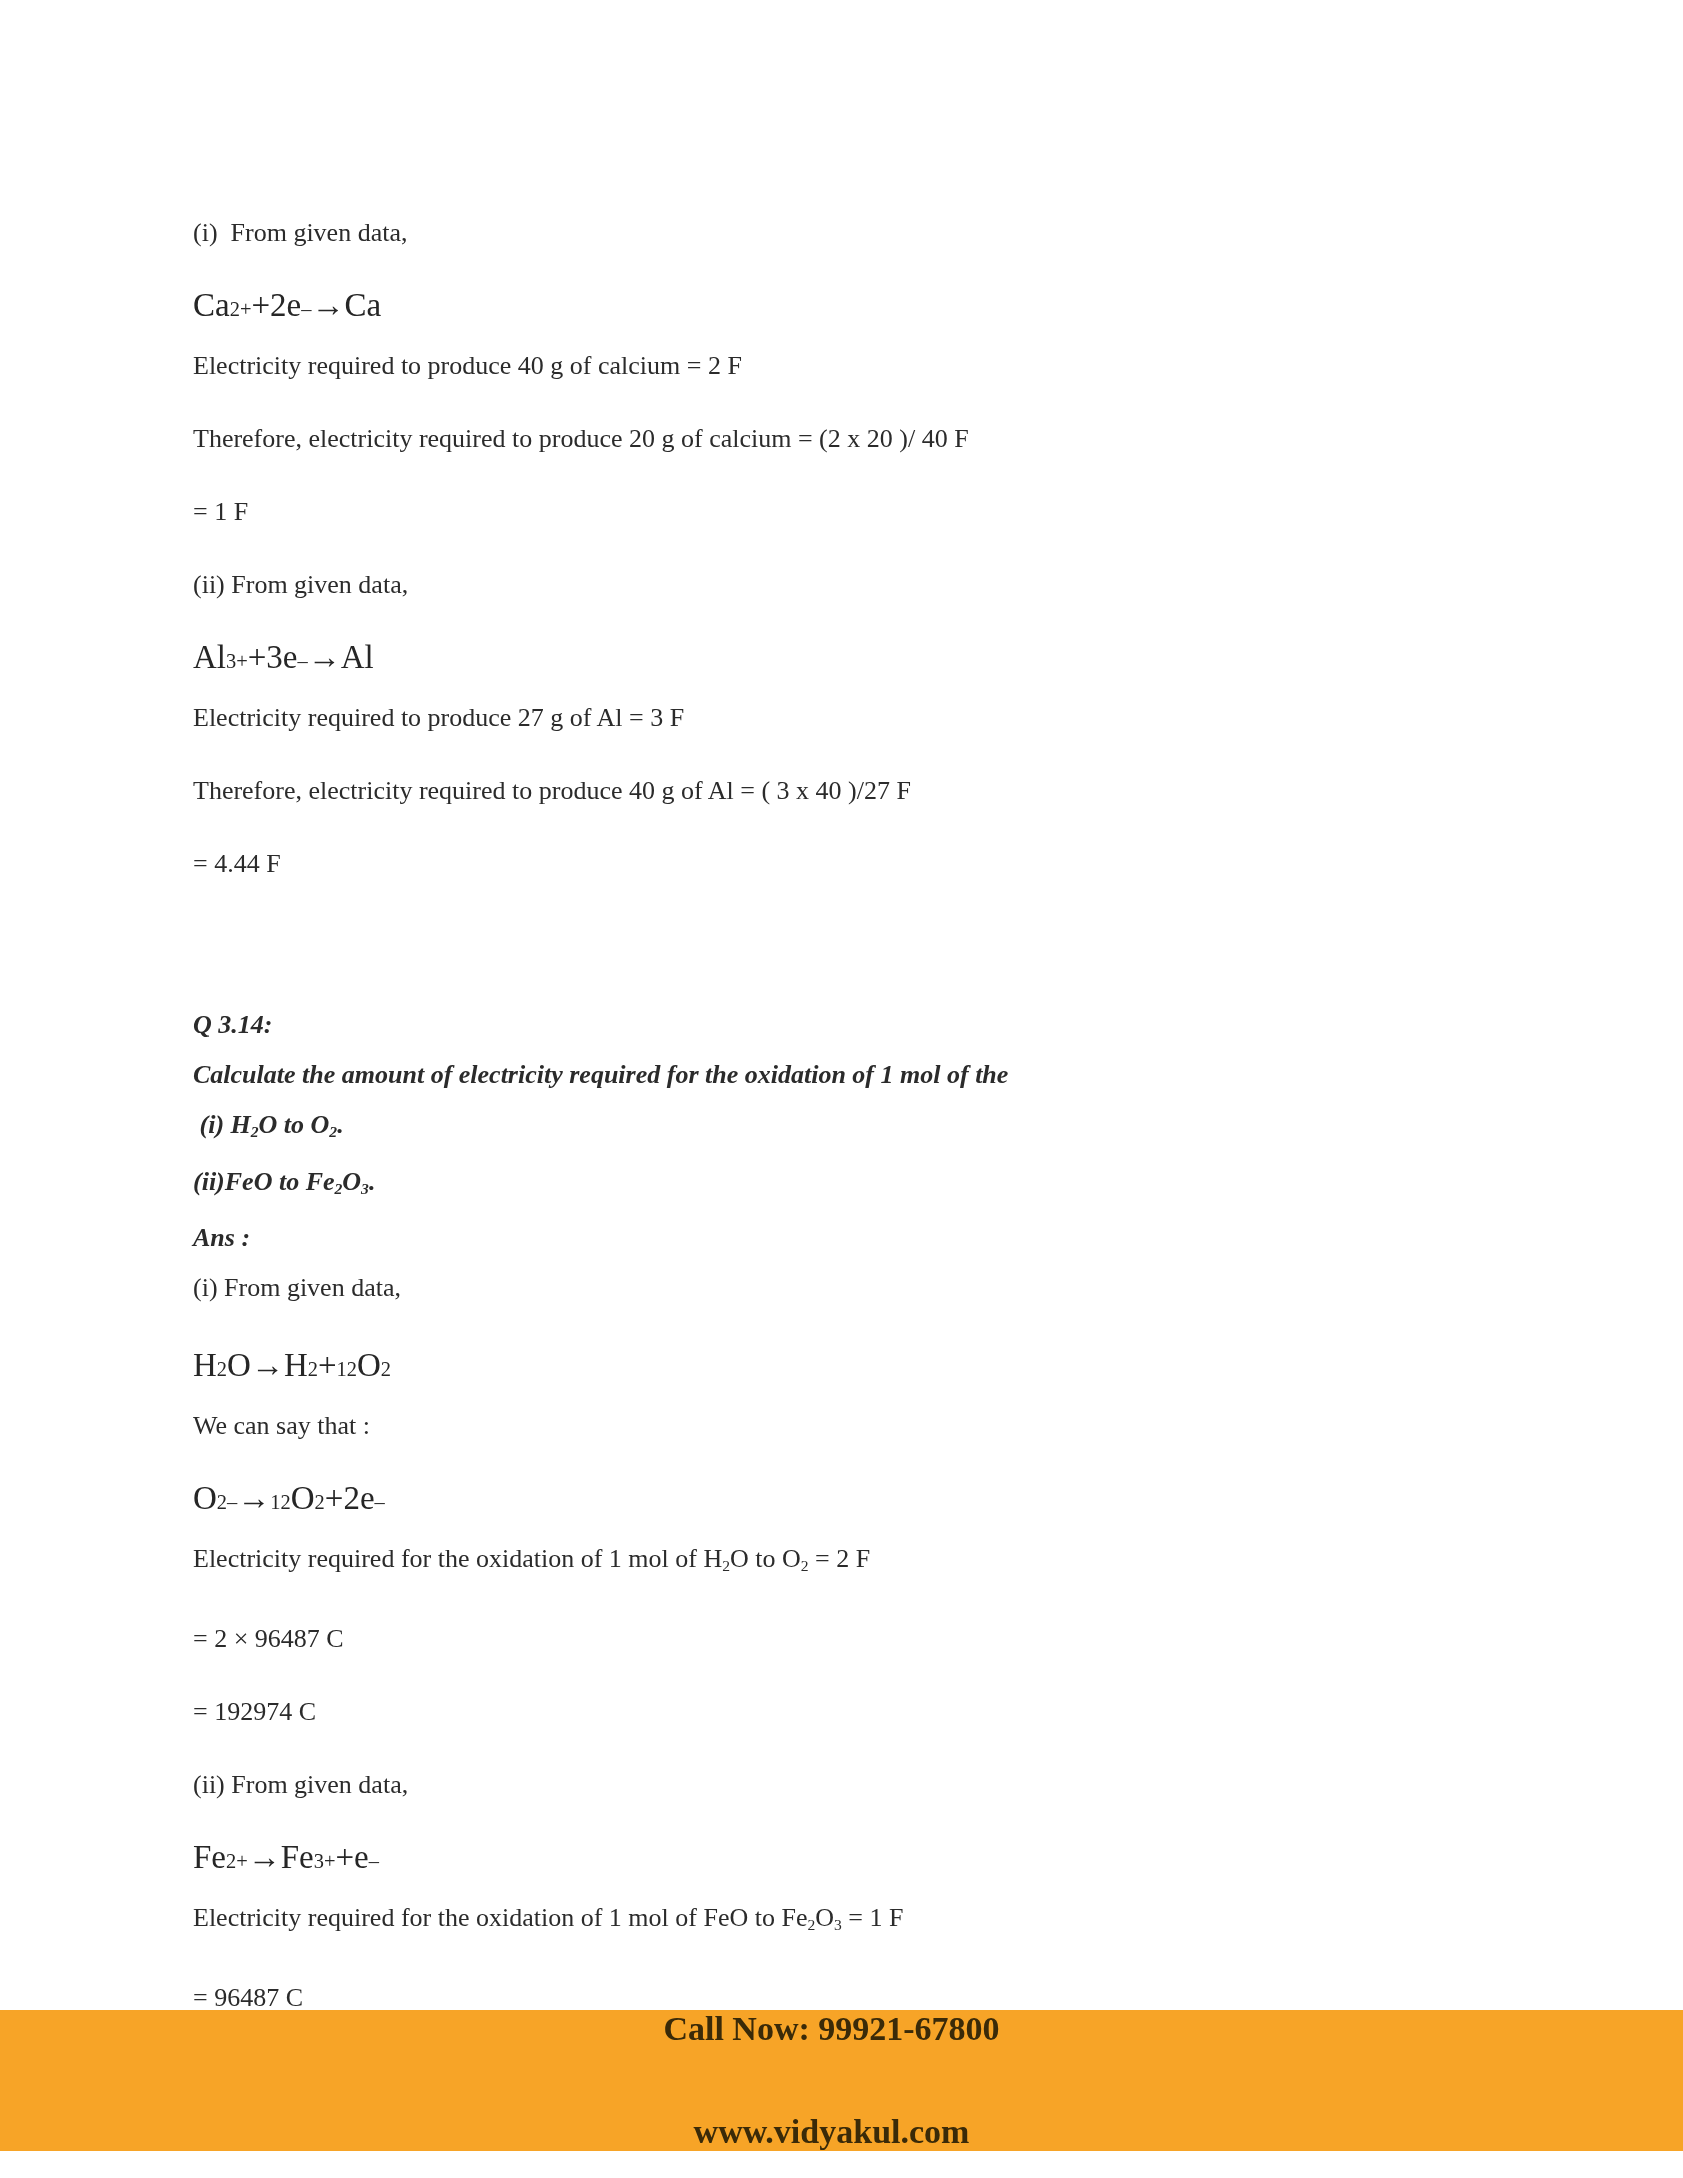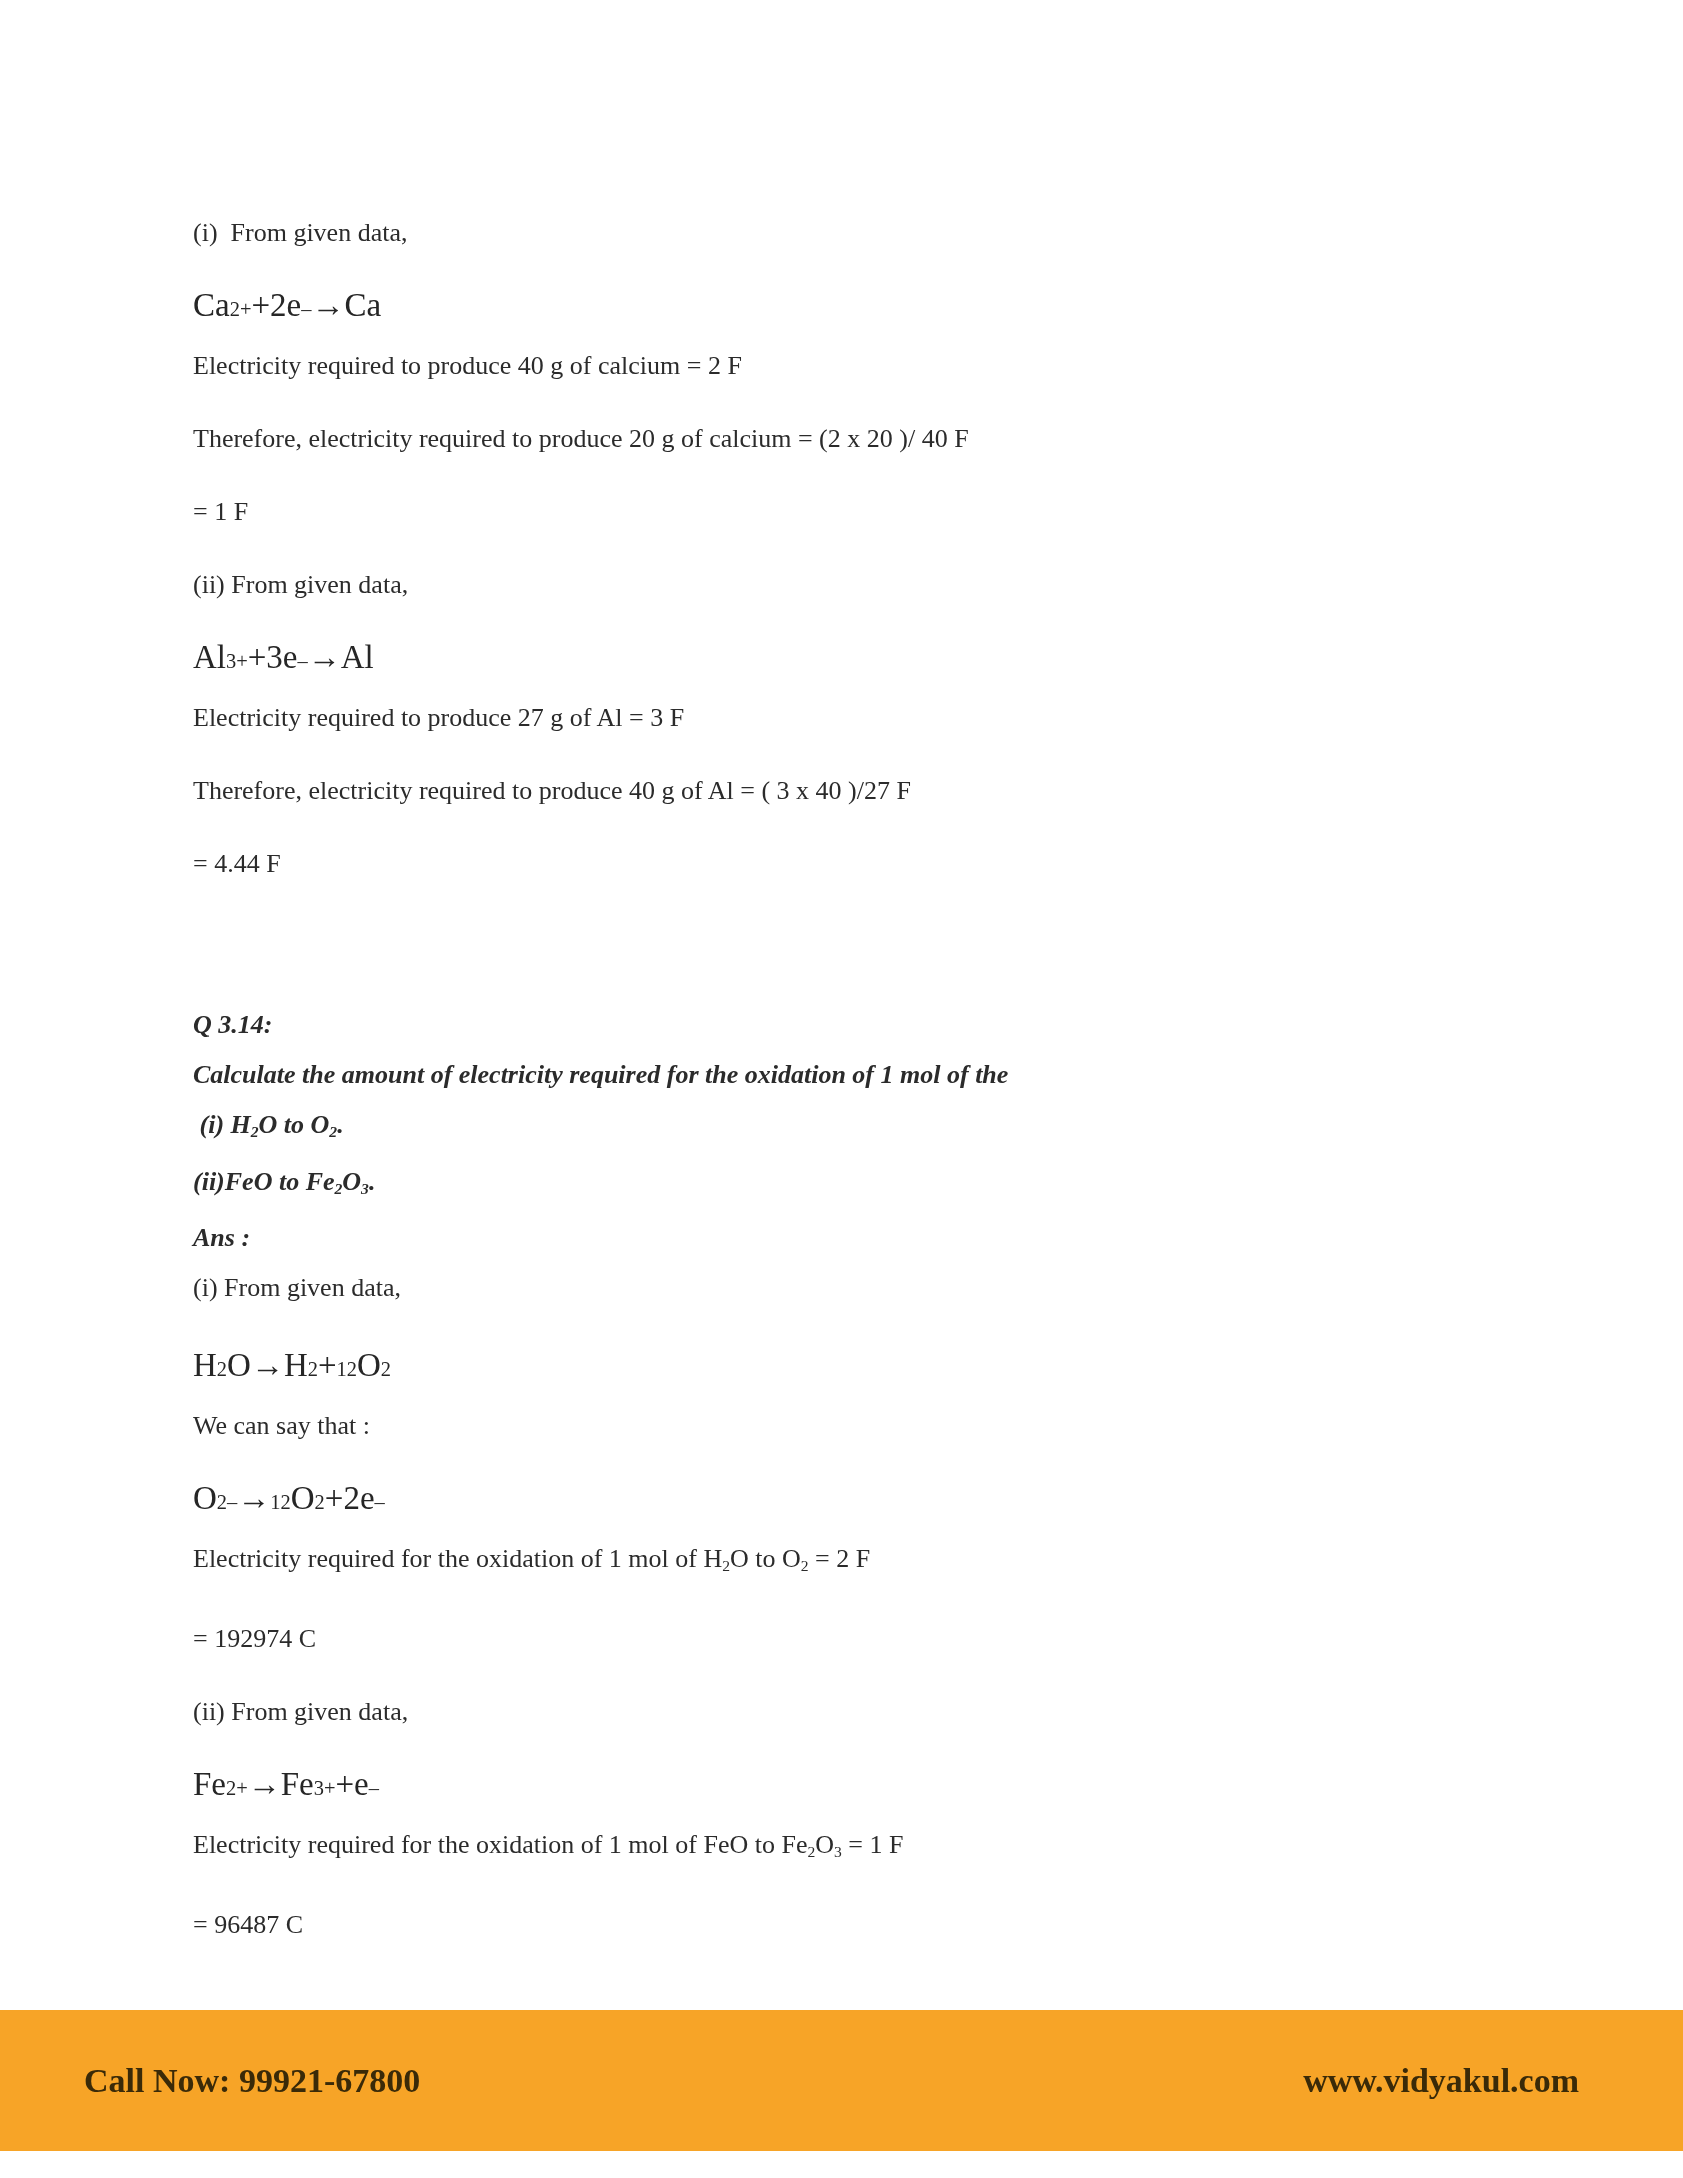--- a/index.html
+++ b/index.html
@@ -93,24 +93,25 @@
       <div class="line q qfirst"><span>Q 3.14:</span></div>
       <div class="line q"><span>Calculate the amount of electricity required for the oxidation of 1 mol of the</span></div>
       <div class="line q"><span>&nbsp;(i) H</span><span class="sub">2</span><span>O to O</span><span class="sub">2</span><span>.</span></div>
       <div class="line q"><span>(ii)FeO to Fe</span><span class="sub">2</span><span>O</span><span class="sub">3</span><span>.</span></div>
       <div class="line q"><span>Ans :</span></div>
       <div class="line qplain"><span>(i) From given data,</span></div>
       <div class="line eq eqtight"><span>H</span><span class="sm">2</span><span>O→H</span><span class="sm">2</span><span>+</span><span class="sm">12</span><span>O</span><span class="sm">2</span></div>
       <div class="line eqlead"><span>We can say that :</span></div>
       <div class="line eq"><span>O</span><span class="sm">2–</span><span>→</span><span class="sm">12</span><span>O</span><span class="sm">2</span><span>+2e</span><span class="sm">–</span></div>
       <div class="line eqlead"><span>Electricity required for the oxidation of 1 mol of H</span><span class="sub">2</span><span>O to O</span><span class="sub">2</span><span> = 2 F</span></div>
+      <div class="line body"><span>= 2 × 96487 C</span></div>
       <div class="line body"><span>= 192974 C</span></div>
       <div class="line body"><span>(ii) From given data,</span></div>
       <div class="line eq"><span>Fe</span><span class="sm">2+</span><span>→Fe</span><span class="sm">3+</span><span>+e</span><span class="sm">–</span></div>
       <div class="line eqlead"><span>Electricity required for the oxidation of 1 mol of FeO to Fe</span><span class="sub">2</span><span>O</span><span class="sub">3</span><span> = 1 F</span></div>
       <div class="line body"><span>= 96487 C</span></div>
     </div>
-  <div class="footer" style="background: rgb(247, 164, 39);">
+  <div class="footer" style="background: rgb(247, 164, 39); flex-direction: column;">
     <span style="color: rgb(58, 42, 8);">Call Now: 99921-67800</span>
     <span style="color: rgb(58, 42, 8);">www.vidyakul.com</span>
   </div>
 </div>
 
 
 </body></html>

